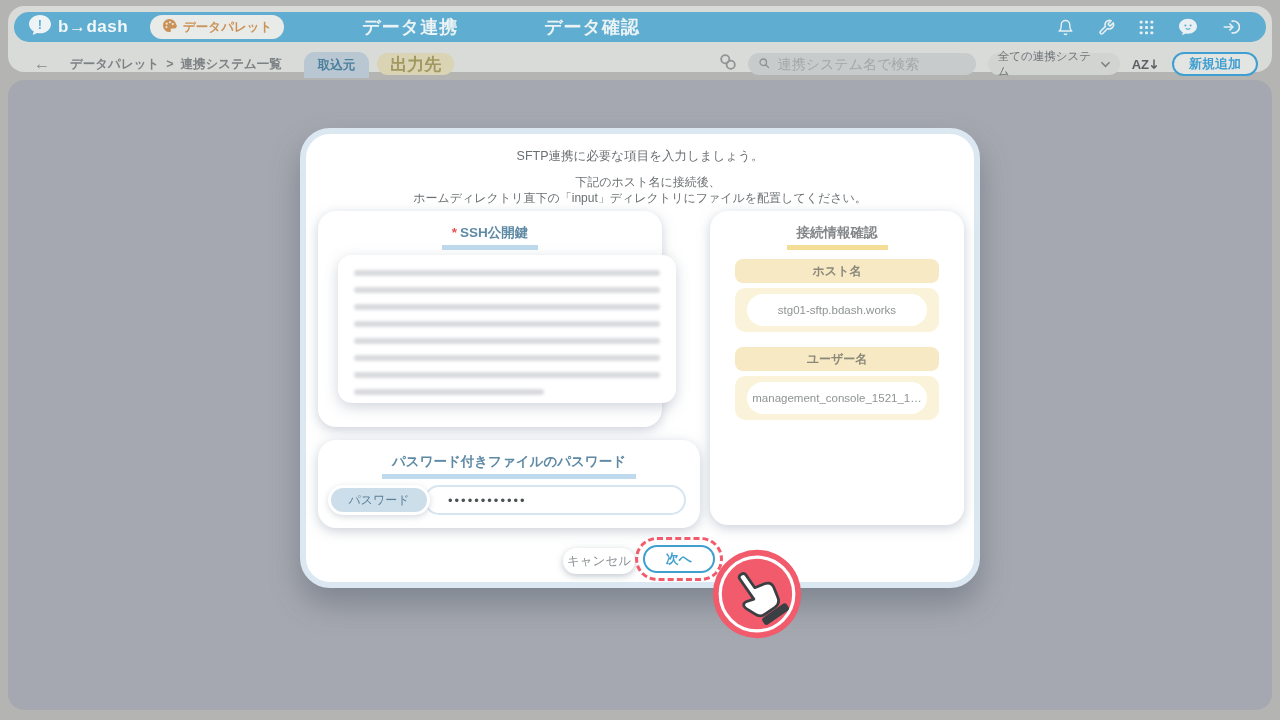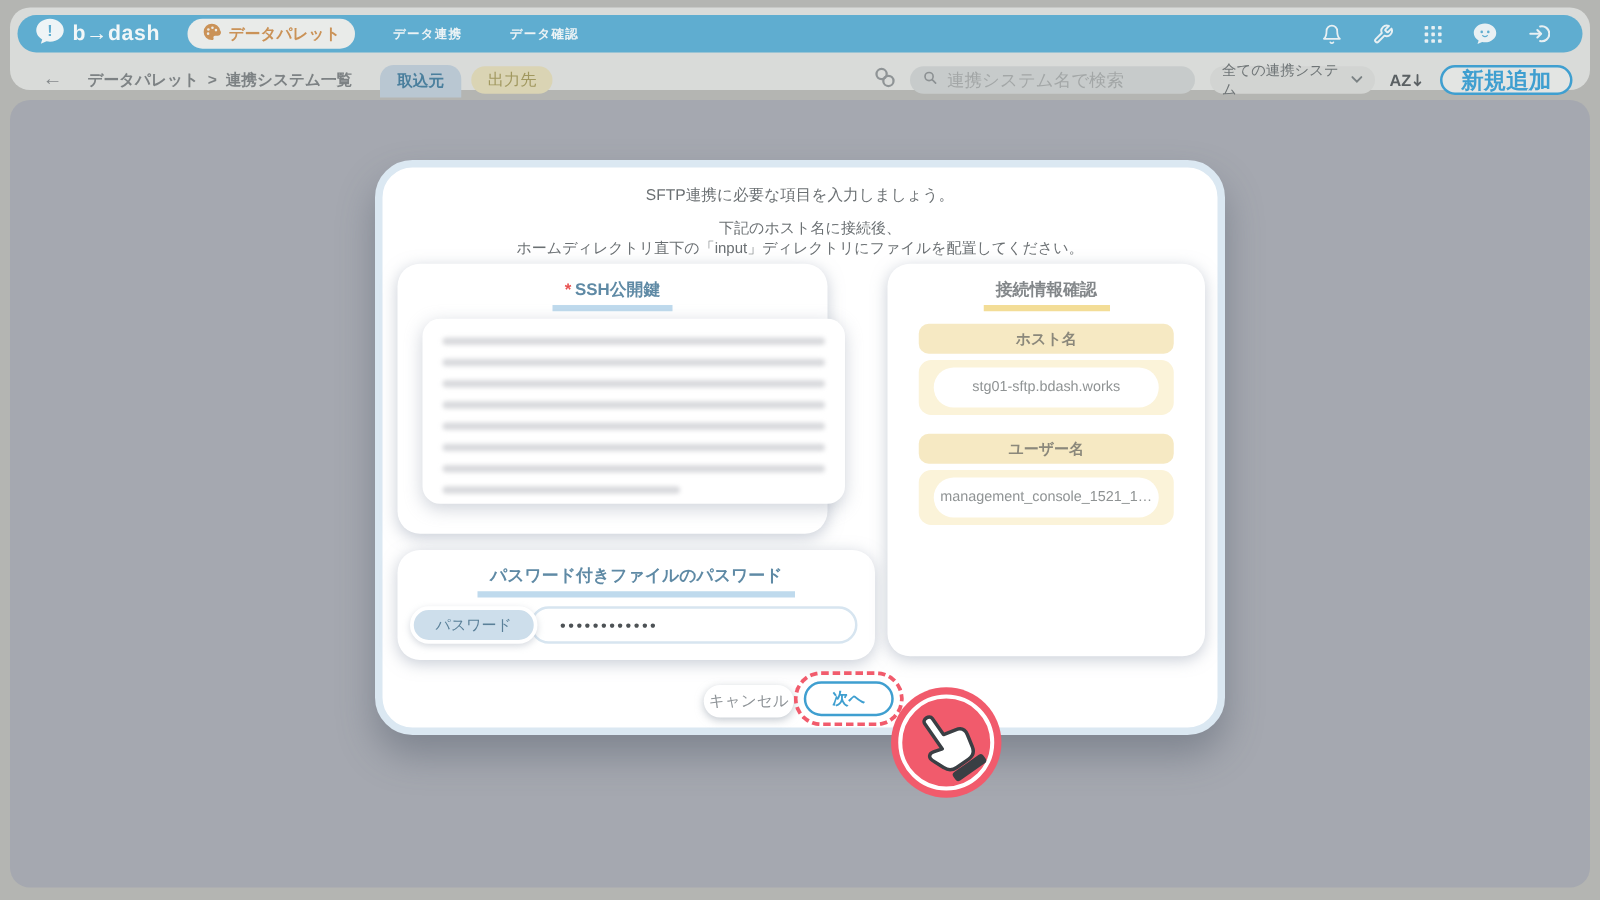--- a/index.html
+++ b/index.html
@@ -12,52 +12,52 @@
                  background:#d9dbd9; border-radius:16px; }
   .topbar { position:absolute; left:6px; top:6px; width:1252px; height:30px;
             background:var(--topbar-blue); border-radius:15px;
             display:flex; align-items:center; padding:0 14px; }
   .logo { display:flex; align-items:center; gap:6px; }
   .brand { color:#f2f7f8; font-weight:bold; font-size:17px; letter-spacing:.5px; }
   .app-badge { margin-left:22px; background:#e9ebe9; border-radius:13px; height:24px;
                padding:0 12px; display:flex; align-items:center; gap:6px;
                color:var(--badge-orange); font-weight:bold; font-size:12.5px; }
   .topnav { margin-left:30px; display:flex; gap:38px; }
-  .topnav span { color:#ecf3f5; font-size:10px; font-weight:bold; letter-spacing:1px; cursor:pointer; }
+  .topnav span { color:#ecf3f5; font-size:18px; font-weight:bold; letter-spacing:1px; cursor:pointer;margin-left:48px; }
   .top-icons { margin-left:auto; display:flex; gap:24px; align-items:center; margin-right:12px; }
   .top-icons svg { display:block; cursor:pointer; }
 
   
   .toolbar { position:absolute; left:6px; top:44px; width:1252px; height:28px;
              display:flex; align-items:center; }
   .back { margin-left:20px; color:#84898b; font-size:16px; cursor:pointer; }
   .breadcrumb { margin-left:20px; font-size:12.5px; color:#7d8284; font-weight:bold;
                 display:flex; gap:7px; align-items:center; }
   .tabs { margin-left:22px; display:flex; align-items:flex-end; height:28px; }
   .tab-active { height:26px; padding:0 14px; background:var(--tab-active-bg);
                 color:var(--tab-active-text); font-size:12.5px; font-weight:bold;
                 border-radius:11px 11px 0 0; display:flex; align-items:center; cursor:pointer; }
   .tab-idle { height:22px; margin-left:8px; margin-bottom:3px; padding:0 13px;
               background:var(--tab-idle-bg); color:var(--tab-idle-text);
-              font-size:13px; font-weight:normal; border-radius:11px;
+              font-size:17px; font-weight:bold; border-radius:11px;
               display:flex; align-items:center; cursor:pointer; }
   .tb-right { margin-left:auto; display:flex; align-items:center; margin-right:8px; }
   .searchbox { margin-left:10px; width:228px; height:22px; background:#c7cbcb; border-radius:12px;
                display:flex; align-items:center; padding:0 10px; gap:8px; }
   .searchbox input { flex:1; border:none; outline:none; background:transparent;
                      font-size:14px; color:#555; font-family:"Liberation Sans", sans-serif; }
   .searchbox input::placeholder { color:#a3a7a7; }
   .dropdown { margin-left:12px; width:132px; height:22px; background:#d2d4d2; border-radius:12px;
               display:flex; align-items:center; 
               padding:0 10px; font-size:11.5px; color:#6e7476; cursor:pointer; }
   .sort { margin-left:12px; display:flex; align-items:center; gap:1px;
           color:#5a6063; font-weight:bold; font-size:13px; cursor:pointer; }
   .add-btn { margin-left:14px; height:24px; padding:0 15px; border-radius:13px;
              background:#e3e5e3; border:2px solid var(--accent-blue);
-             color:var(--accent-blue); font-weight:bold; font-size:18px;
+             color:var(--accent-blue); font-weight:bold; font-size:13px;
              display:flex; align-items:center; cursor:pointer; }
 
   
   .content { position:absolute; left:8px; top:80px; width:1264px; height:630px;
              background:var(--content-bg); border-radius:16px; }
 
   
   .modal { position:absolute; left:292px; top:48px; width:680px; height:460px;
            background:#fff; border:6px solid #dbe8f2; border-radius:30px;
            box-shadow:0 16px 30px rgba(70,80,95,.4); }

